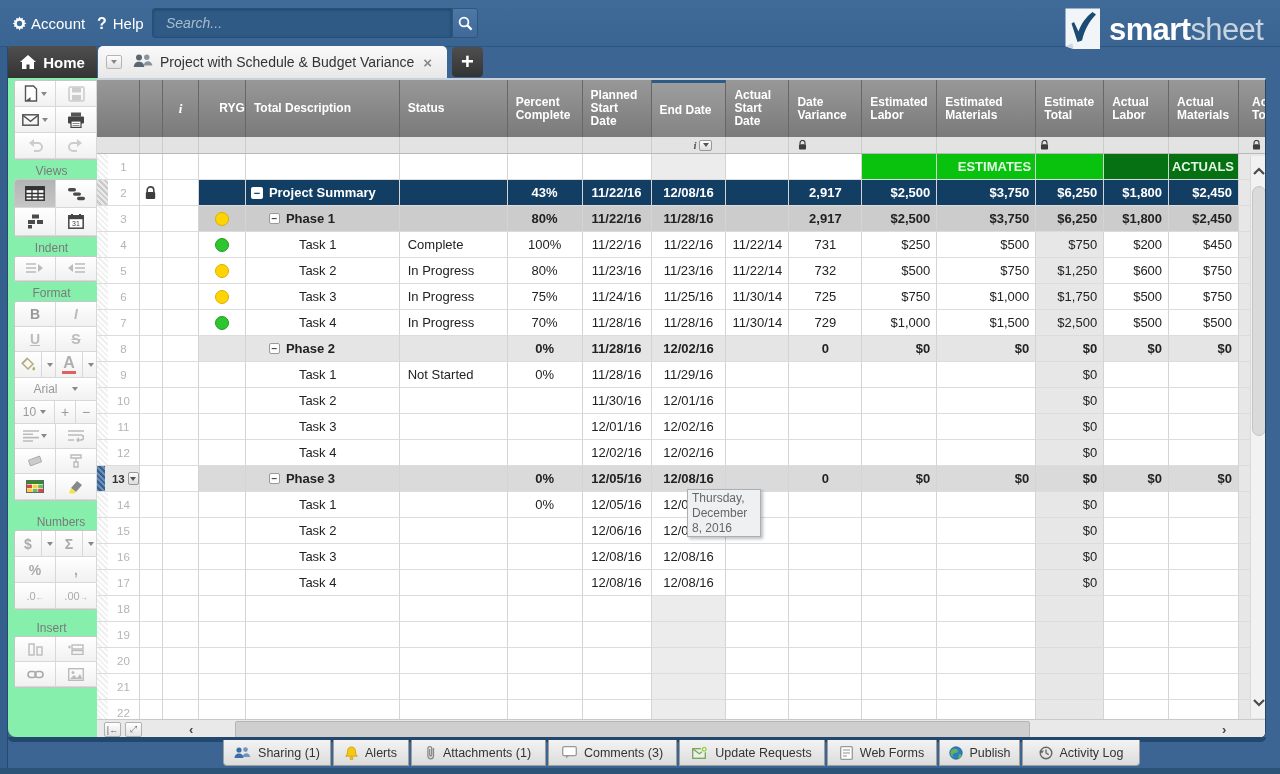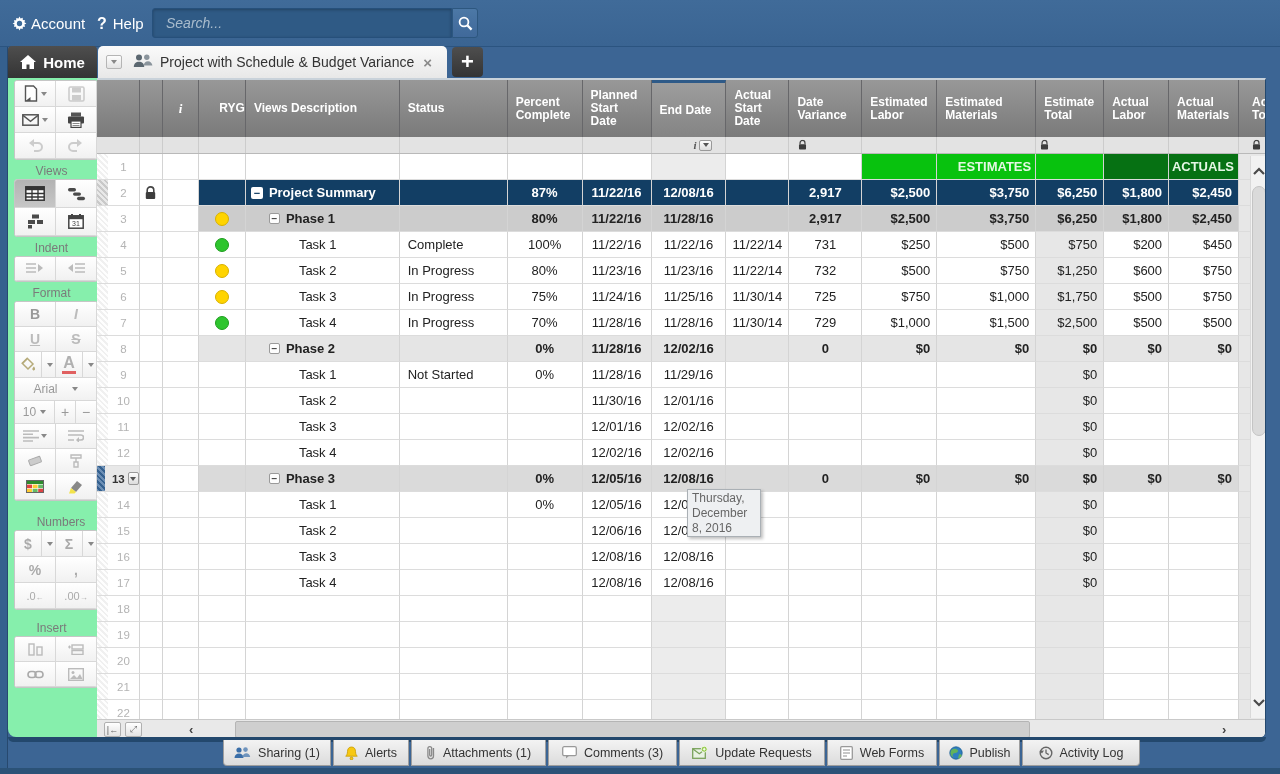--- a/index.html
+++ b/index.html
@@ -97,20 +97,28 @@
       <span style="margin-left:4px;">Account</span>
     </div>
   <div class="help"><b>?</b>Help</div>
   <div class="search">Search...</div>
   <div class="searchbtn">
       <svg width="15" height="15" viewBox="0 0 15 15">
         <circle cx="6" cy="6" r="4.4" fill="none" stroke="#fff" stroke-width="1.8"></circle>
         <line x1="9.4" y1="9.4" x2="13.6" y2="13.6" stroke="#fff" stroke-width="2.2"></line>
       </svg>
     </div>
+  <div class="logo">
+      <svg width="37" height="42" viewBox="0 0 37 42">
+<path d="M1.5 0.5h34.5v40.5H9.5l-8-2.8z" fill="#f2f5f7"></path>
+<path d="M9.5 41l-1.2-5.8-6.8 3z" fill="#cfd8de"></path>
+<path d="M7.5 15.5l2.5-1.5 4.5 9.5c2.5-7.5 7.5-14.5 14-19.5l3.5 2.5c-7 7-11.5 15.5-14 26l-4.5 1.5z" fill="#1b4a72"></path>
+</svg>
+      <div class="logotxt"><b>smart</b><span>sheet</span></div>
+    </div>
 </div>
 <div class="tabs">
   <div class="hometab"><svg width="16" height="14" viewBox="0 0 16 14">
         <path d="M8 0L0 7h2v7h4.5V9.5h3V14H14V7h2z" fill="#fff"></path>
       </svg>Home</div>
   <div class="sheettab">
       <span class="tabdd">
         <i class="mcaret" style="margin:0;"></i>
       </span>
       <span class="ppl"><svg width="20" height="14" viewBox="0 0 20 14">
@@ -391,21 +399,21 @@
       <div class="hcell " style="width:23px;">
         <span></span>
       </div>
       <div class="hcell hc" style="width:36px;">
         <span><i style="font-family:'Liberation Serif',serif;font-size:13px;">i</i></span>
       </div>
       <div class="hcell hc" style="width:47px;justify-content:flex-end;">
         <span>RYG</span>
       </div>
       <div class="hcell " style="width:154px;">
-        <span>Views Description</span>
+        <span>Total Description</span>
       </div>
       <div class="hcell " style="width:108px;">
         <span>Status</span>
       </div>
       <div class="hcell " style="width:75px;">
         <span>Percent<br>Complete</span>
       </div>
       <div class="hcell " style="width:69px;">
         <span>Planned<br>Start<br>Date</span>
       </div>
@@ -512,21 +520,21 @@
           <path d="M3.2 6V4.2a3.3 3.3 0 016.6 0V6" fill="none" stroke="#444" stroke-width="1.6"></path>
           <rect x="1.8" y="6" width="9.4" height="7" rx="1" fill="#3d3d3d"></rect>
         </svg>
       </div>
       <div class="c " style="width:36px;background:#fff;"></div>
       <div class="c " style="width:47px;justify-content:center;"></div>
       <div class="c " style="width:154px;">
         <span style="padding-left:5px;display:flex;align-items:center;"><span class="mbox mnavy">−</span>Project Summary</span>
       </div>
       <div class="c " style="width:108px;padding-left:8px;"></div>
-      <div class="c " style="width:75px;justify-content:center;">87%</div>
+      <div class="c " style="width:75px;justify-content:center;">43%</div>
       <div class="c " style="width:69px;justify-content:center;">11/22/16</div>
       <div class="c " style="width:75px;justify-content:center;">12/08/16</div>
       <div class="c " style="width:63px;justify-content:center;"></div>
       <div class="c " style="width:73px;justify-content:center;">2,917</div>
       <div class="c " style="width:75px;justify-content:flex-end;padding-right:6px;">$2,500</div>
       <div class="c " style="width:99px;justify-content:flex-end;padding-right:6px;">$3,750</div>
       <div class="c " style="width:68px;justify-content:flex-end;padding-right:6px;">$6,250</div>
       <div class="c " style="width:65px;justify-content:flex-end;padding-right:6px;">$1,800</div>
       <div class="c " style="width:70px;justify-content:flex-end;padding-right:6px;">$2,450</div>
       <div class="c " style="width:26px;background:#e7e7e7;border-right:none;"></div>

